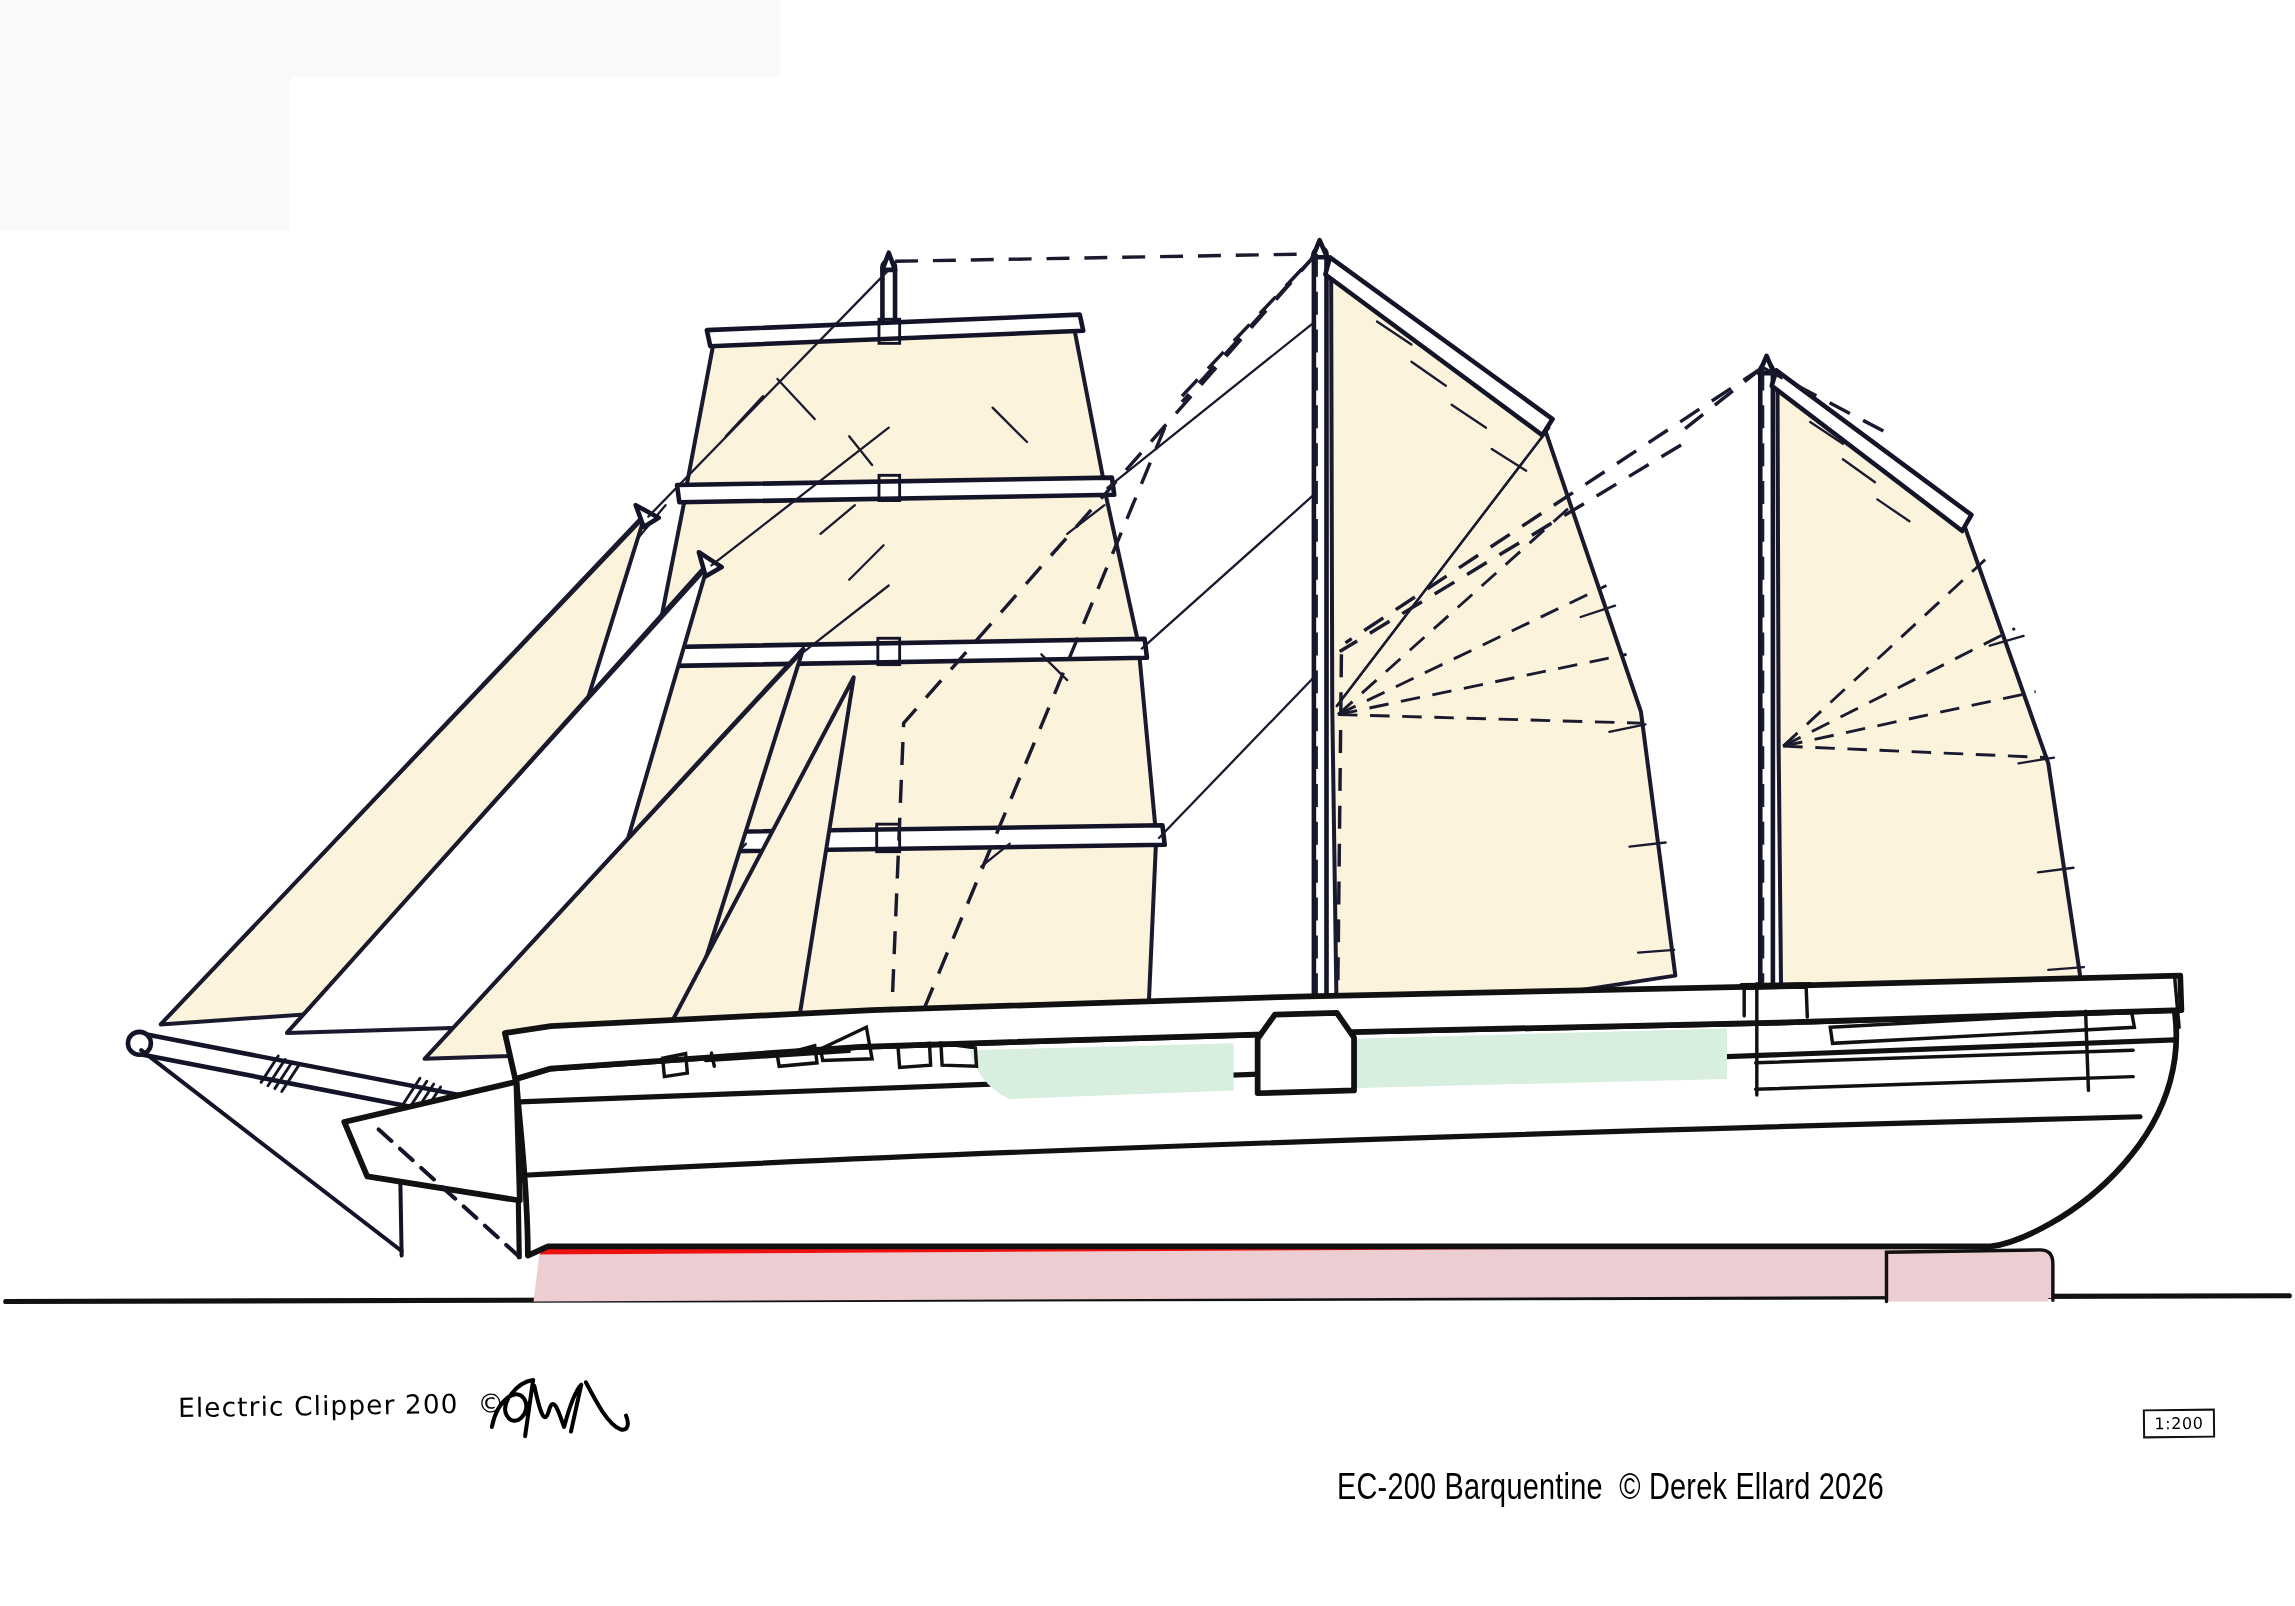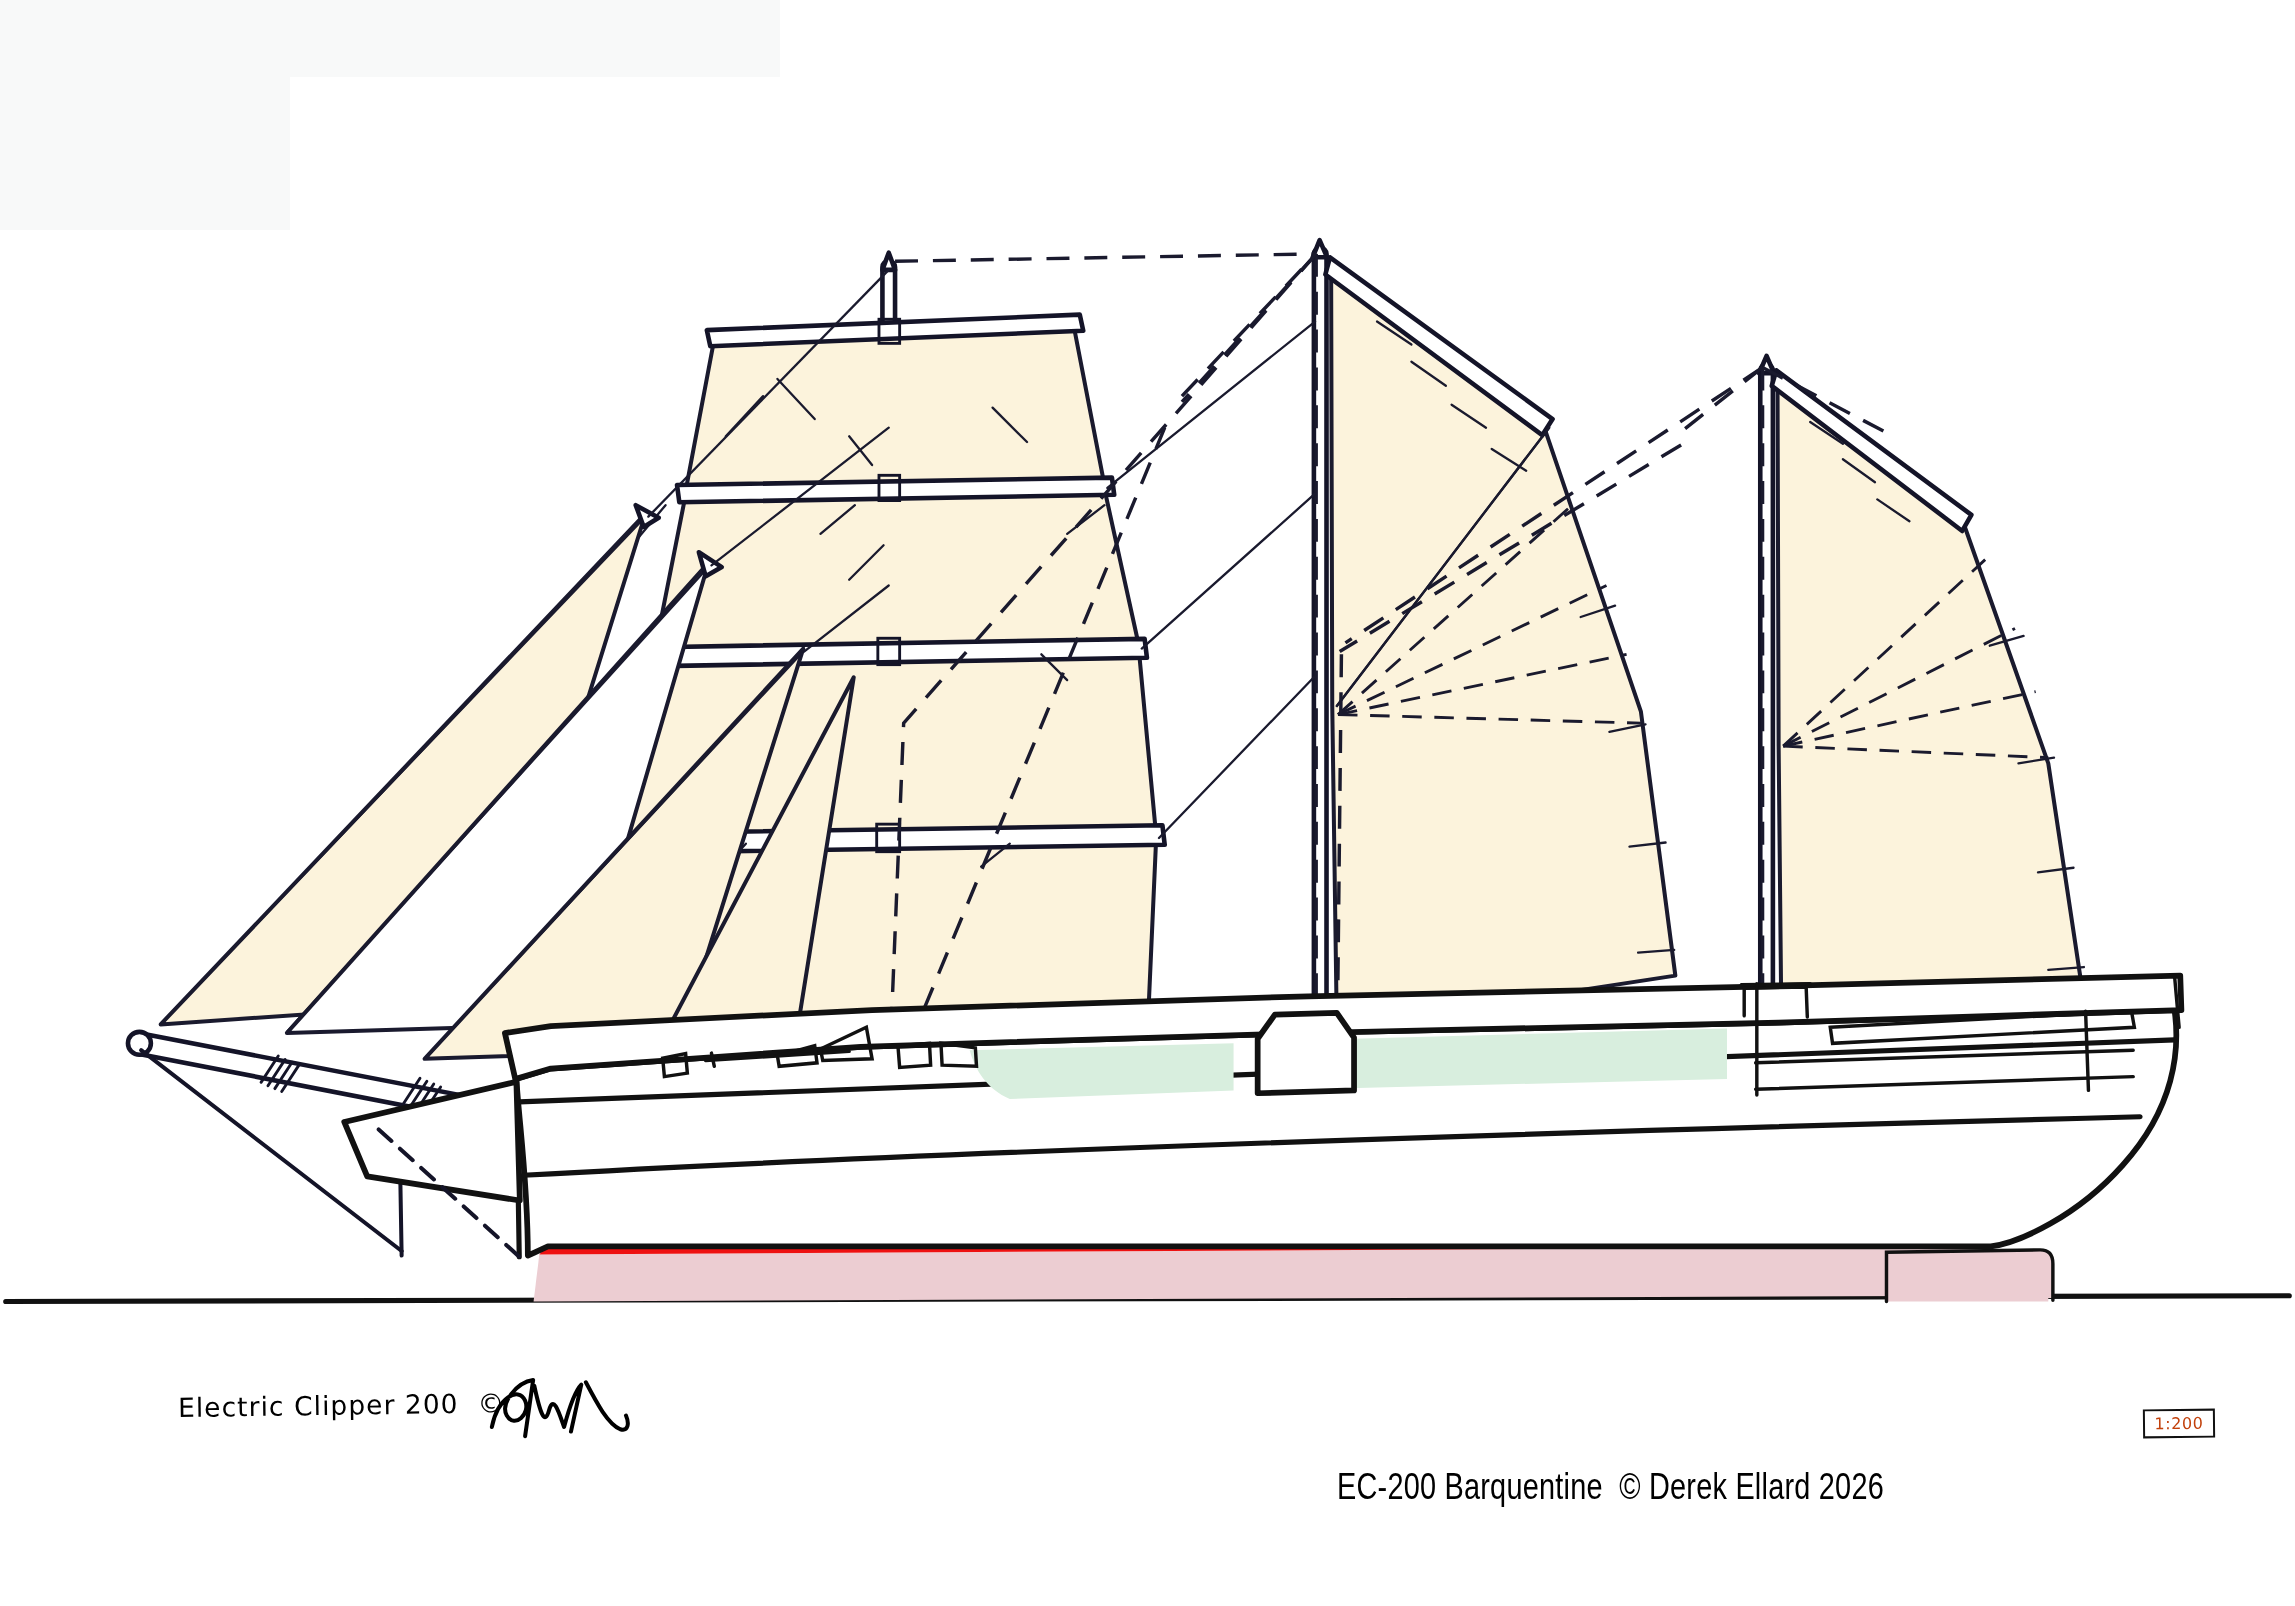--- a/index.html
+++ b/index.html
@@ -47,21 +47,21 @@
   #scale-box{
     position:absolute;left:2143px;top:1409px;
     width:68px;height:25px;
     border:2.3px solid #111;
     display:flex;align-items:center;justify-content:center;
     transform:rotate(-0.6deg);
   }
   #scale-label{
     font-family:"DejaVu Sans",sans-serif;
     font-size:16px;
-    color:#c2410c;
+    color:#000000;
     letter-spacing:0.6px;
   }
 </style>
 </head>
 <body>
 
 <div id="page">
 
   <div id="corner-tint"></div>
   <div id="corner-tint2"></div>

